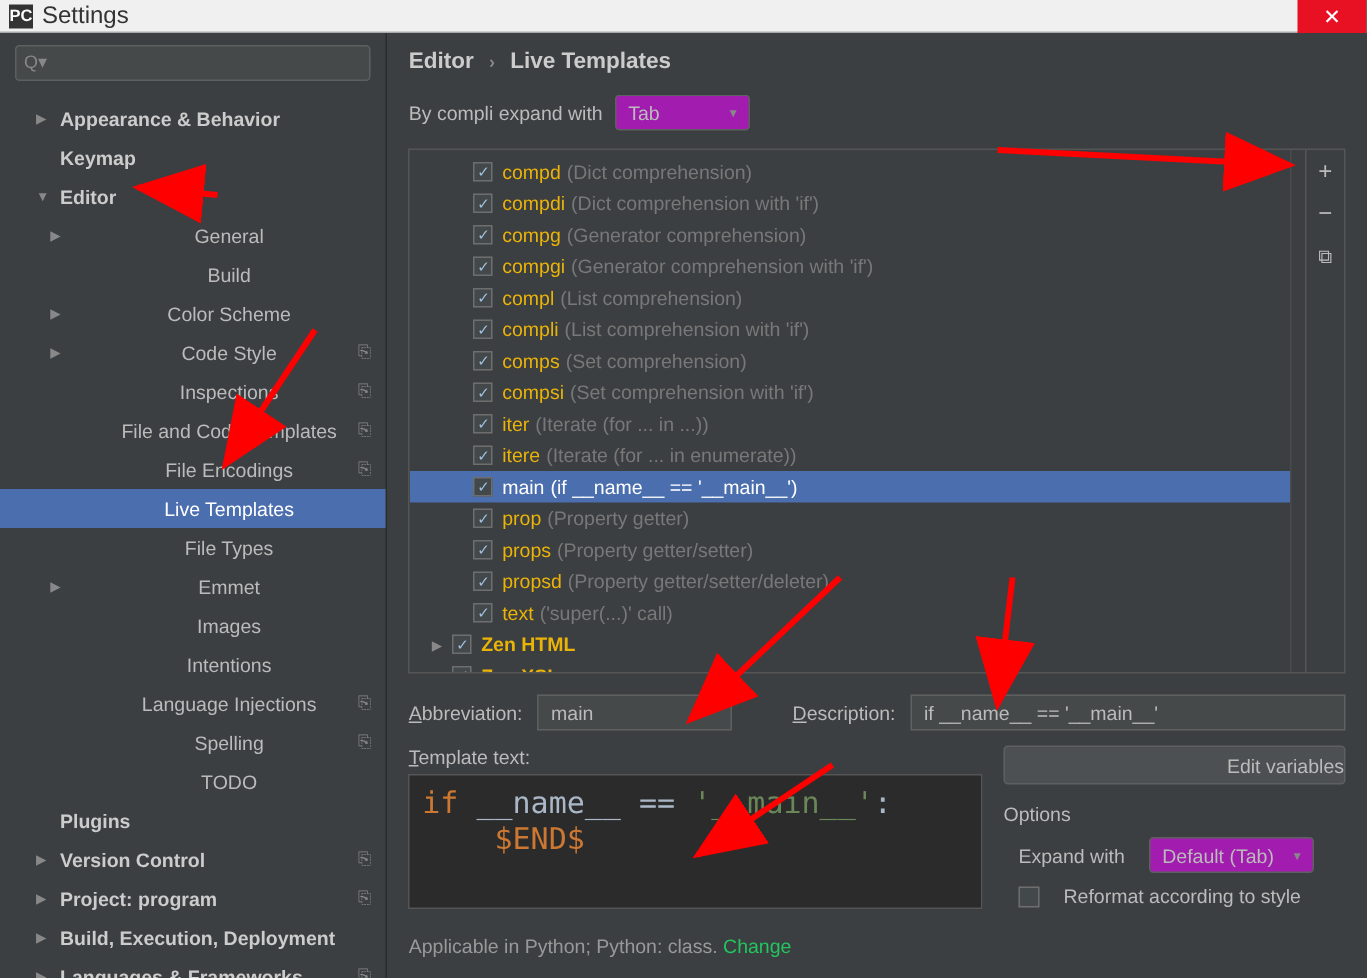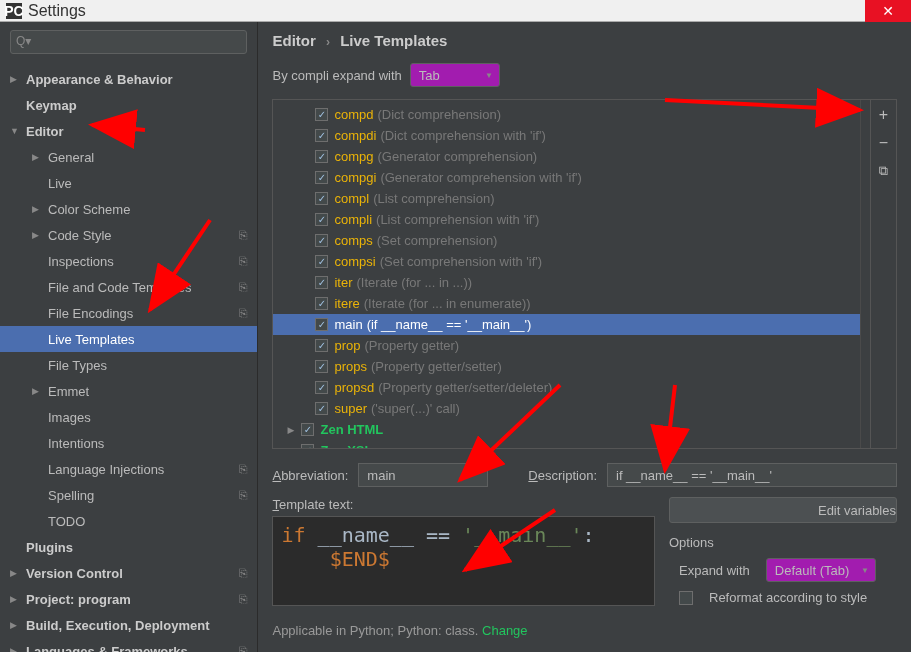--- a/index.html
+++ b/index.html
@@ -1,40 +1,40 @@
 <!DOCTYPE html>
 <html><head>
   <meta charset="utf-8">
   <style>
     * { margin: 0; padding: 0; box-sizing: border-box; }
     body { font-family: "Segoe UI", Arial, sans-serif; font-size: 13px; background: #3c3f41; color: #bbbbbb; width: 911px; height: 652px; overflow: hidden; position: relative; }
     
     .titlebar { height: 22px; background: #f0f0f0; color: #333; display: flex; align-items: center; padding-left: 6px; border-bottom: 1px solid #aaa; }
-    .titlebar-icon { width: 16px; height: 16px; background: #333; color: #fff; font-size: 14px; font-weight: bold; display: flex; align-items: center; justify-content: center; margin-right: 6px; }
+    .titlebar-icon { width: 16px; height: 16px; background: #333; color: #fff; font-size: 11px; font-weight: bold; display: flex; align-items: center; justify-content: center; margin-right: 6px; }
     .titlebar-text { font-size: 16px; }
     .titlebar-close { position: absolute; right: 0; top: 0; width: 46px; height: 22px; background: #e81123; color: #fff; display: flex; align-items: center; justify-content: center; font-size: 14px; }
     
     .content { display: flex; height: 630px; }
     
     .sidebar { width: 259px; background: #3c3f41; border-right: 1px solid #2b2b2b; display: flex; flex-direction: column; }
     .search-bar { padding: 8px 10px; }
     .search-input { width: 100%; height: 24px; background: #45494a; border: 1px solid #5e6060; border-radius: 3px; color: #bbb; padding: 0 6px; font-size: 13px; }
     .search-icon { position: absolute; left: 16px; top: 34px; color: #888; font-size: 12px; }
     
     .tree { flex: 1; overflow-y: auto; padding-top: 4px; }
     .tree-item { display: flex; align-items: center; height: 26px; padding-left: 20px; cursor: pointer; position: relative; }
     .tree-item.selected { background: #4b6eaf; color: #fff; }
     .tree-arrow { width: 10px; font-size: 9px; color: #888; margin-right: 6px; }
     .tree-arrow.down::before { content: "▼"; }
     .tree-arrow.right::before { content: "▶"; }
     .tree-arrow.none { visibility: hidden; }
     .tree-label { flex: 1; }
     .tree-item.bold .tree-label { font-weight: bold; color: #ccc; }
-    .tree-item.l1 { padding-left: 10px; }
-    .tree-item.l2 { padding-left: 32px; }
+    .tree-item.l1 { padding-left: 24px; }
+    .tree-item.l2 { padding-left: 32px; text-align: center; }
     .proj-icon { position: absolute; right: 10px; color: #888; font-size: 11px; }
     
     .main { flex: 1; display: flex; flex-direction: column; background: #3c3f41; }
     .breadcrumb { padding: 10px 14px 8px; font-size: 15px; font-weight: bold; color: #ccc; }
     .breadcrumb-sep { color: #888; margin: 0 6px; font-size: 12px; }
     
     .expand-row { padding: 6px 14px 12px; display: flex; align-items: center; gap: 8px; }
     .dropdown { background: #a21caf; border: 1px solid #5e6060; border-radius: 3px; height: 24px; padding: 0 22px 0 8px; color: #bbb; position: relative; min-width: 90px; display: flex; align-items: center; }
     .dropdown::after { content: "▼"; position: absolute; right: 6px; font-size: 8px; color: #888; }
     
@@ -43,21 +43,21 @@
     .tpl-item { display: flex; align-items: center; height: 21px; padding-left: 42px; font-size: 13px; position: relative; }
     .tpl-item.selected { background: #4b6eaf; }
     .tpl-item.selected .tpl-name, .tpl-item.selected .tpl-desc { color: #fff; }
     .tpl-item.group { padding-left: 14px; }
     .tpl-check { width: 13px; height: 13px; background: #43494a; border: 1px solid #6e6e6e; margin-right: 6px; display: flex; align-items: center; justify-content: center; font-size: 10px; color: #a0c0e0; }
     .tpl-check.checked::before { content: "✓"; }
     .tpl-arrow { width: 10px; font-size: 9px; color: #888; margin-right: 4px; }
     .tpl-arrow::before { content: "▶"; }
     .tpl-name { color: #eab308; }
     .tpl-desc { color: #787878; margin-left: 4px; }
-    .tpl-group-name { font-weight: bold; color: #22c55e; }
+    .tpl-group-name { font-weight: bold; color: #eab308; }
     
     .templates-toolbar { width: 26px; background: #3c3f41; border-left: 1px solid #555; display: flex; flex-direction: column; align-items: center; padding-top: 6px; gap: 10px; }
     .toolbar-btn { width: 18px; height: 18px; color: #bbb; display: flex; align-items: center; justify-content: center; cursor: pointer; font-size: 16px; }
     
     .scrollbar-v { width: 10px; background: #3c3f41; border-left: 1px solid #4a4a4a; }
     
     .form-area { padding: 14px 14px 0; }
     .form-row { display: flex; align-items: center; gap: 10px; margin-bottom: 10px; }
     .form-label { color: #bbb; }
     .form-label .ul { text-decoration: underline; }
@@ -113,21 +113,21 @@
         <div class="tree-item l1 bold">
           <span class="tree-arrow down"></span>
           <span class="tree-label">Editor</span>
         </div>
         <div class="tree-item l2">
           <span class="tree-arrow right"></span>
           <span class="tree-label">General</span>
         </div>
         <div class="tree-item l2">
           <span class="tree-arrow none"></span>
-          <span class="tree-label">Live</span>
+          <span class="tree-label">Build</span>
         </div>
         <div class="tree-item l2">
           <span class="tree-arrow right"></span>
           <span class="tree-label">Color Scheme</span>
         </div>
         <div class="tree-item l2">
           <span class="tree-arrow right"></span>
           <span class="tree-label">Code Style</span>
           <span class="proj-icon">⎘</span>
         </div>
@@ -287,21 +287,21 @@
             <span class="tpl-name">props</span>
             <span class="tpl-desc"> (Property getter/setter)</span>
           </div>
           <div class="tpl-item">
             <span class="tpl-check checked"></span>
             <span class="tpl-name">propsd</span>
             <span class="tpl-desc"> (Property getter/setter/deleter)</span>
           </div>
           <div class="tpl-item">
             <span class="tpl-check checked"></span>
-            <span class="tpl-name">super</span>
+            <span class="tpl-name">text</span>
             <span class="tpl-desc"> ('super(...)' call)</span>
           </div>
           <div class="tpl-item group">
             <span class="tpl-arrow"></span>
             <span class="tpl-check checked"></span>
             <span class="tpl-group-name">Zen HTML</span>
           </div>
           <div class="tpl-item group">
             <span class="tpl-arrow"></span>
             <span class="tpl-check checked"></span>

